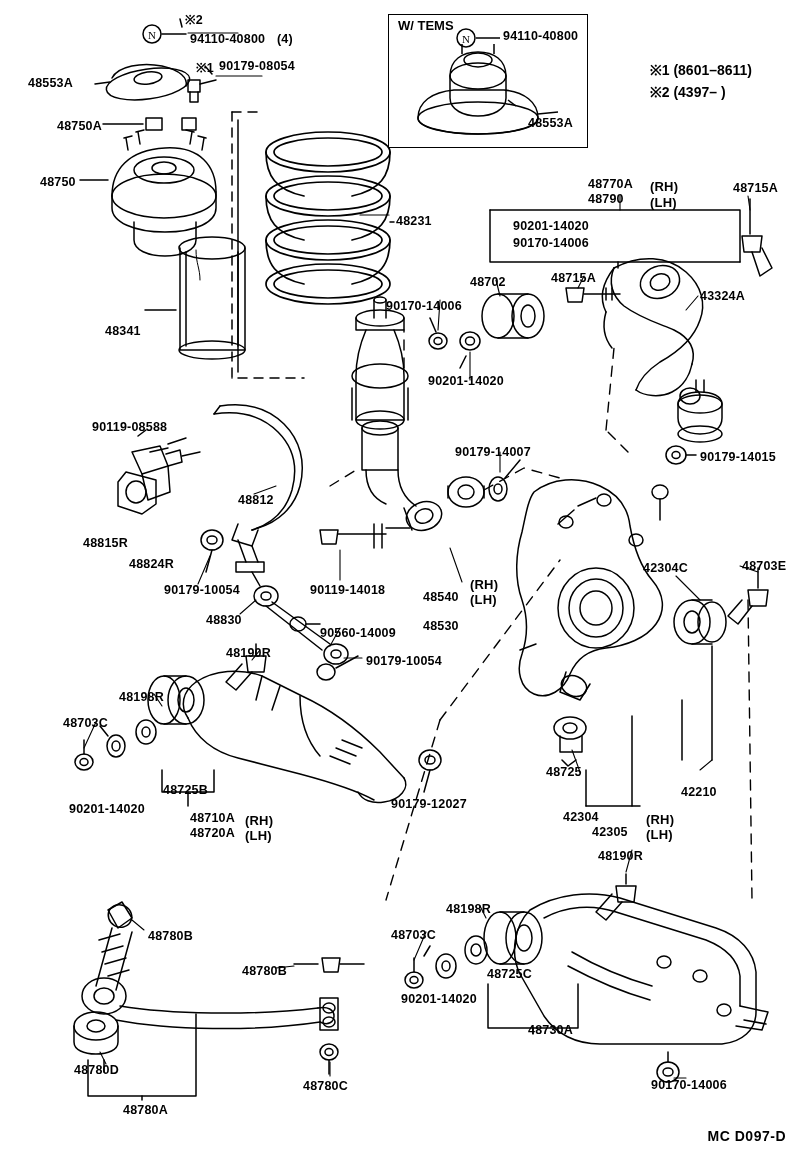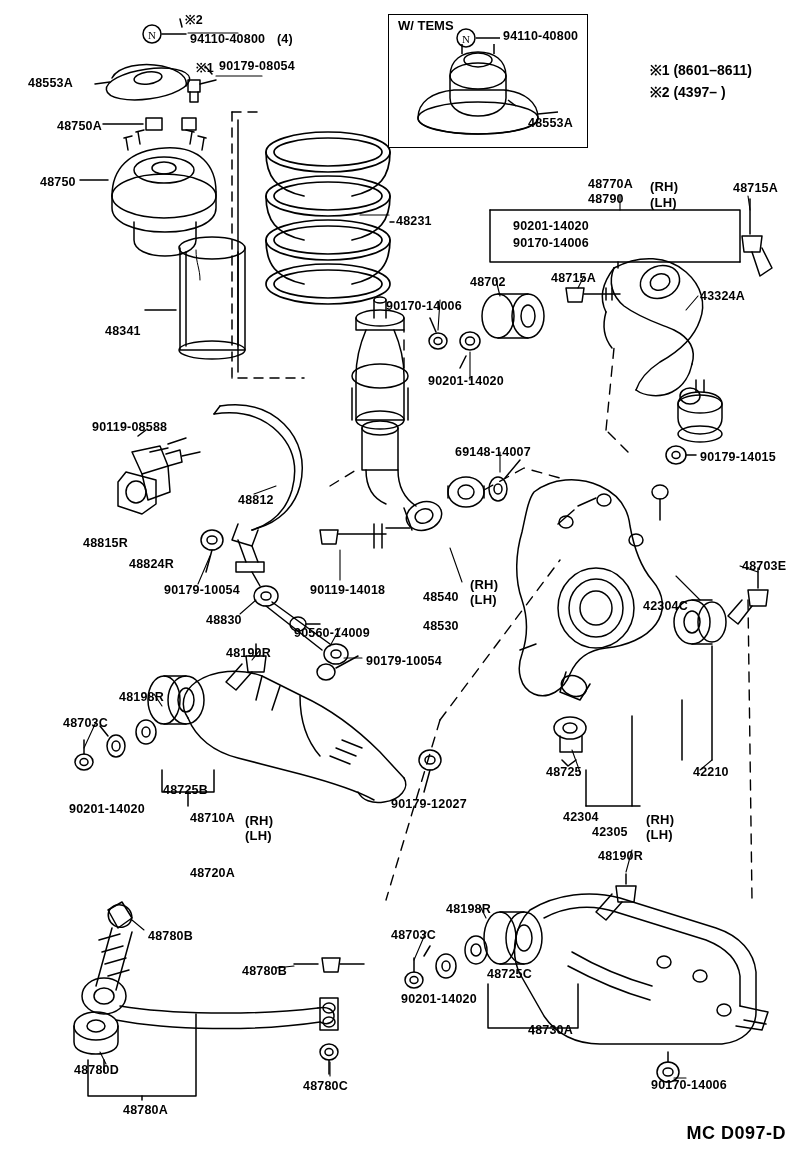--- a/index.html
+++ b/index.html
@@ -6,21 +6,21 @@
   body{width:800px;height:1158px;position:relative;overflow:hidden;
        font-family:"Liberation Sans",sans-serif;color:#000;}
   #sheet{position:absolute;left:0;top:0;width:800px;height:1158px;}
   .lbl{position:absolute;font-size:12.5px;line-height:13px;white-space:nowrap;
        letter-spacing:0.2px;font-weight:700;}
   .lbl.sm{font-size:13px;}
   .tems{position:absolute;left:388px;top:14px;width:198px;height:132px;border:1.7px solid #000;background:#fff;}
   .tems-title{position:absolute;left:398px;top:18px;font-size:13px;font-weight:700;}
   .note{position:absolute;font-size:14px;font-weight:700;}
   svg{position:absolute;left:0;top:0;}
-  .foot{position:absolute;right:14px;bottom:14px;font-size:18px;font-weight:700;letter-spacing:0.5px;}
+  .foot{position:absolute;right:14px;bottom:14px;font-size:14px;font-weight:700;letter-spacing:0.5px;}
 </style>
 </head>
 <body>
 
 <div id="sheet">
 
   <svg width="800" height="1158" viewBox="0 0 800 1158" fill="none" stroke="#000" stroke-width="1.5" stroke-linecap="round" stroke-linejoin="round">
 
     <ellipse cx="148" cy="84" rx="42" ry="15" transform="rotate(-8 148 84)"></ellipse>
     <path d="M112 78 C118 66 142 62 162 66 C180 70 188 78 186 86"></path>
@@ -431,41 +431,41 @@
       <div class="lbl" style="left: 513px; top: 237px;">90170-14006</div>
       <div class="lbl" style="left: 700px; top: 290px;">43324A</div>
       <div class="lbl" style="left: 700px; top: 451px;">90179-14015</div>
       <div class="lbl" style="left: 92px; top: 421px;">90119-08588</div>
       <div class="lbl" style="left: 83px; top: 537px;">48815R</div>
       <div class="lbl" style="left: 129px; top: 558px; text-align: right;">48824R</div>
       <div class="lbl" style="left: 238px; top: 494px;">48812</div>
       <div class="lbl" style="left: 164px; top: 584px;">90179-10054</div>
       <div class="lbl" style="left: 310px; top: 584px;">90119-14018</div>
       <div class="lbl" style="left: 206px; top: 614px;">48830</div>
-      <div class="lbl" style="left: 294px; top: 627px; text-align: center;">90560-14009</div>
+      <div class="lbl" style="left: 320px; top: 627px; text-align: center;">90560-14009</div>
       <div class="lbl" style="left: 366px; top: 655px;">90179-10054</div>
-      <div class="lbl" style="left: 455px; top: 446px;">69148-14007</div>
+      <div class="lbl" style="left: 455px; top: 446px;">90179-14007</div>
       <div class="lbl" style="left: 423px; top: 576px; margin-top: 44px;">48530</div>
       <div class="lbl sm" style="left: 470px; top: 578px;">(RH)</div>
       <div class="lbl" style="left: 423px; top: 591px;">48540</div>
       <div class="lbl sm" style="left: 470px; top: 593px;">(LH)</div>
-      <div class="lbl" style="left: 643px; top: 600px;">42304C</div>
+      <div class="lbl" style="left: 643px; top: 562px;">42304C</div>
       <div class="lbl" style="left: 742px; top: 560px;">48703E</div>
       <div class="lbl" style="left: 226px; top: 647px;">48190R</div>
       <div class="lbl" style="left: 119px; top: 691px;">48198R</div>
       <div class="lbl" style="left: 63px; top: 717px;">48703C</div>
       <div class="lbl" style="left: 163px; top: 784px;">48725B</div>
       <div class="lbl" style="left: 69px; top: 803px;">90201-14020</div>
       <div class="lbl" style="left: 190px; top: 812px;">48710A</div>
       <div class="lbl sm" style="left: 245px; top: 814px;">(RH)</div>
-      <div class="lbl" style="left: 190px; top: 827px; margin-top: 40px;">48720A</div>
+      <div class="lbl" style="left: 190px; top: 827px;">48720A</div>
       <div class="lbl sm" style="left: 245px; top: 829px;">(LH)</div>
       <div class="lbl" style="left: 391px; top: 798px;">90179-12027</div>
       <div class="lbl" style="left: 546px; top: 766px;">48725</div>
-      <div class="lbl" style="left: 681px; top: 766px; margin-left: 12px;">42210</div>
+      <div class="lbl" style="left: 681px; top: 786px;">42210</div>
       <div class="lbl" style="left: 563px; top: 811px;">42304</div>
       <div class="lbl sm" style="left: 646px; top: 813px;">(RH)</div>
       <div class="lbl" style="left: 592px; top: 826px;">42305</div>
       <div class="lbl sm" style="left: 646px; top: 828px;">(LH)</div>
       <div class="lbl" style="left: 598px; top: 850px;">48190R</div>
       <div class="lbl" style="left: 446px; top: 903px;">48198R</div>
       <div class="lbl" style="left: 391px; top: 929px;">48703C</div>
       <div class="lbl" style="left: 148px; top: 930px;">48780B</div>
       <div class="lbl" style="left: 242px; top: 965px;">48780B</div>
       <div class="lbl" style="left: 401px; top: 993px;">90201-14020</div>

